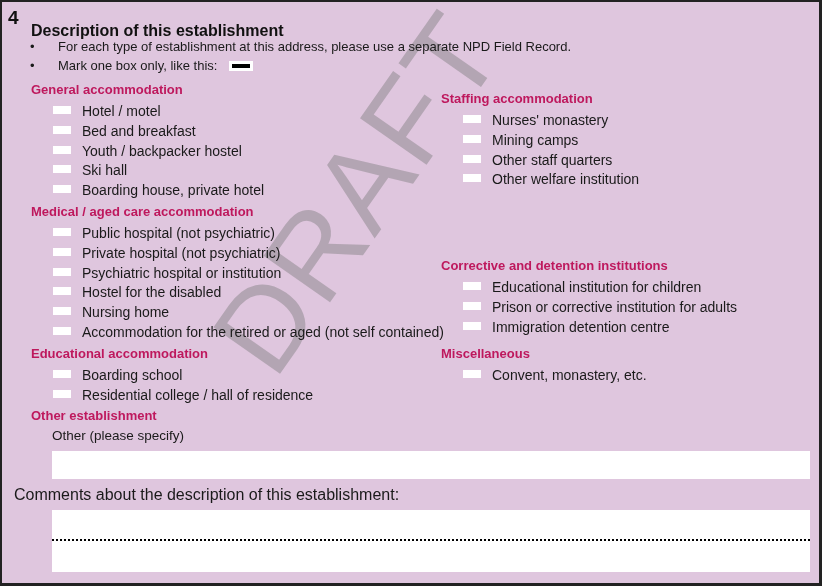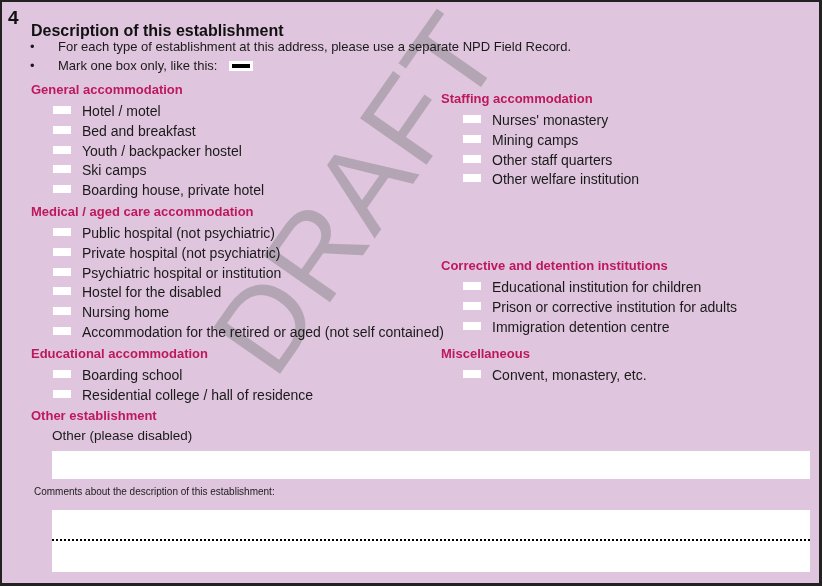--- a/index.html
+++ b/index.html
@@ -42,21 +42,21 @@
   .opt .box {
     position: absolute; left: 22px; top: 5px; width: 18px; height: 8px;
     background: #fff; cursor: pointer;
   }
   .opt .label { position: absolute; left: 51px; top: 1px; }
   .other-label { position: absolute; left: 52px; top: 428px; font-size: 13.5px; }
   .other-input {
     position: absolute; left: 52px; top: 451px; width: 758px; height: 28px;
     background: #fff; border: none; padding: 0; margin: 0; outline: none;
   }
-  .comments-label { position: absolute; left: 34px; top: 486px; font-size: 10px; }
+  .comments-label { position: absolute; left: 14px; top: 486px; font-size: 16px; }
   .comments-box {
     position: absolute; left: 52px; top: 510px; width: 758px; height: 62px;
     background: #fff;
   }
   .comments-box .line1 { position: absolute; left: 0; top: 0; width: 100%; height: 29px; border: none; padding: 0; margin: 0; outline: none; background: transparent; }
   .comments-box .sep { position: absolute; left: 0; top: 29px; width: 100%; height: 0; border-top: 2px dotted #000; }
   .comments-box .line2 { position: absolute; left: 0; top: 32px; width: 100%; height: 30px; border: none; padding: 0; margin: 0; outline: none; background: transparent; }
   .watermark {
     position: absolute; left: 155px; top: 125px;
     font-size: 118px; font-weight: normal; letter-spacing: 2px;
@@ -98,21 +98,21 @@
   <div class="opt">
       <span class="box"></span>
       <span class="label">Bed and breakfast</span>
     </div>
   <div class="opt">
       <span class="box"></span>
       <span class="label">Youth / backpacker hostel</span>
     </div>
   <div class="opt">
       <span class="box"></span>
-      <span class="label">Ski camps</span>
+      <span class="label">Ski hall</span>
     </div>
   <div class="opt">
       <span class="box"></span>
       <span class="label">Boarding house, private hotel</span>
     </div>
 </div>
 
 <div class="group" style="left:31px; top:203px;">
   <div class="group-title">Medical / aged care accommodation</div>
   <div class="opt">
@@ -196,21 +196,21 @@
   <div class="group-title">Miscellaneous</div>
   <div class="opt">
       <span class="box"></span>
       <span class="label">Convent, monastery, etc.</span>
     </div>
 </div>
 
 <div class="group" style="left:31px; top:407px;">
   <div class="group-title">Other establishment</div>
 </div>
-<div class="other-label">Other (please disabled)</div>
+<div class="other-label">Other (please specify)</div>
 <input class="other-input" type="text" value="" style="">
 
 <div class="comments-label">Comments about the description of this establishment:</div>
 <div class="comments-box">
   <input class="line1" type="text" value="" style="">
   <div class="sep"></div>
   <input class="line2" type="text" value="" style="">
 </div>
 
 </body></html>

